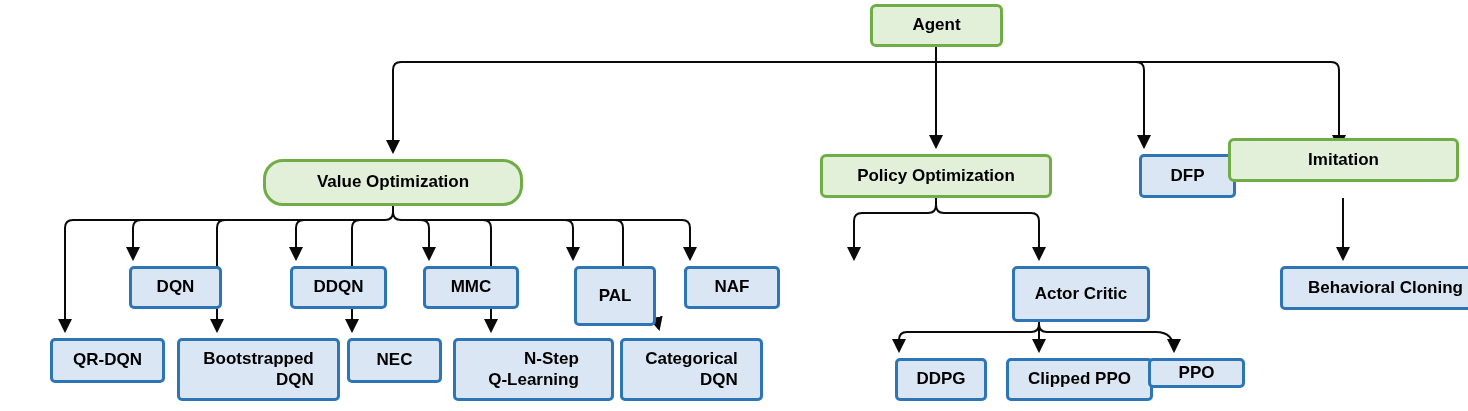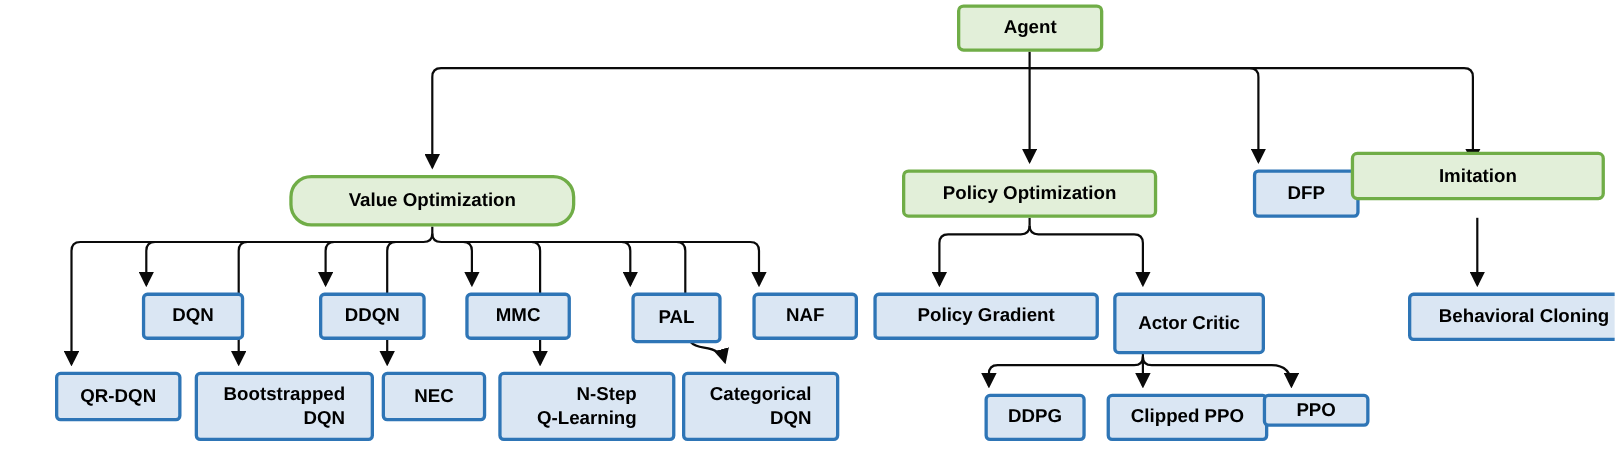--- a/index.html
+++ b/index.html
@@ -107,21 +107,21 @@
 
   <div class="node algorithm" style="left:87px; top:266px; width:93px; height:43px;">
     <span>DQN</span>
   </div>
   <div class="node algorithm" style="left:248px; top:266px; width:97px; height:43px;">
     <span>DDQN</span>
   </div>
   <div class="node algorithm" style="left:381px; top:266px; width:96px; height:43px;">
     <span>MMC</span>
   </div>
-  <div class="node algorithm" style="left:532px; top:266px; width:82px; height:46px;">
+  <div class="node algorithm" style="left:532px; top:266px; width:82px; height:60px;">
     <span>PAL</span>
   </div>
   <div class="node algorithm" style="left:642px; top:266px; width:96px; height:43px;">
     <span>NAF</span>
   </div>
 
   <div class="node algorithm" style="left:8px; top:338px; width:115px; height:45px;">
     <span>QR-DQN</span>
   </div>
   <div class="node algorithm" style="left:135px; top:338px; width:163px; height:63px;">
@@ -133,23 +133,20 @@
   </div>
   <div class="node algorithm" style="left:411px; top:338px; width:161px; height:63px;">
     <span>N-Step
 Q-Learning</span>
   </div>
   <div class="node algorithm" style="left:578px; top:338px; width:143px; height:63px;">
     <span>Categorical
 DQN</span>
   </div>
 
-  <div class="node algorithm" style="left:752px; top:266px; width:205px; height:43px;">
-    <span>Policy Gradient</span>
-  </div>
   <div class="node algorithm" style="left:970px; top:266px; width:138px; height:56px;">
     <span>Actor Critic</span>
   </div>
 
   <div class="node algorithm" style="left:1238px; top:266px; width:211px; height:44px;">
     <span>Behavioral Cloning</span>
   </div>
 
   <div class="node algorithm" style="left:853px; top:358px; width:92px; height:43px;">
     <span>DDPG</span>

